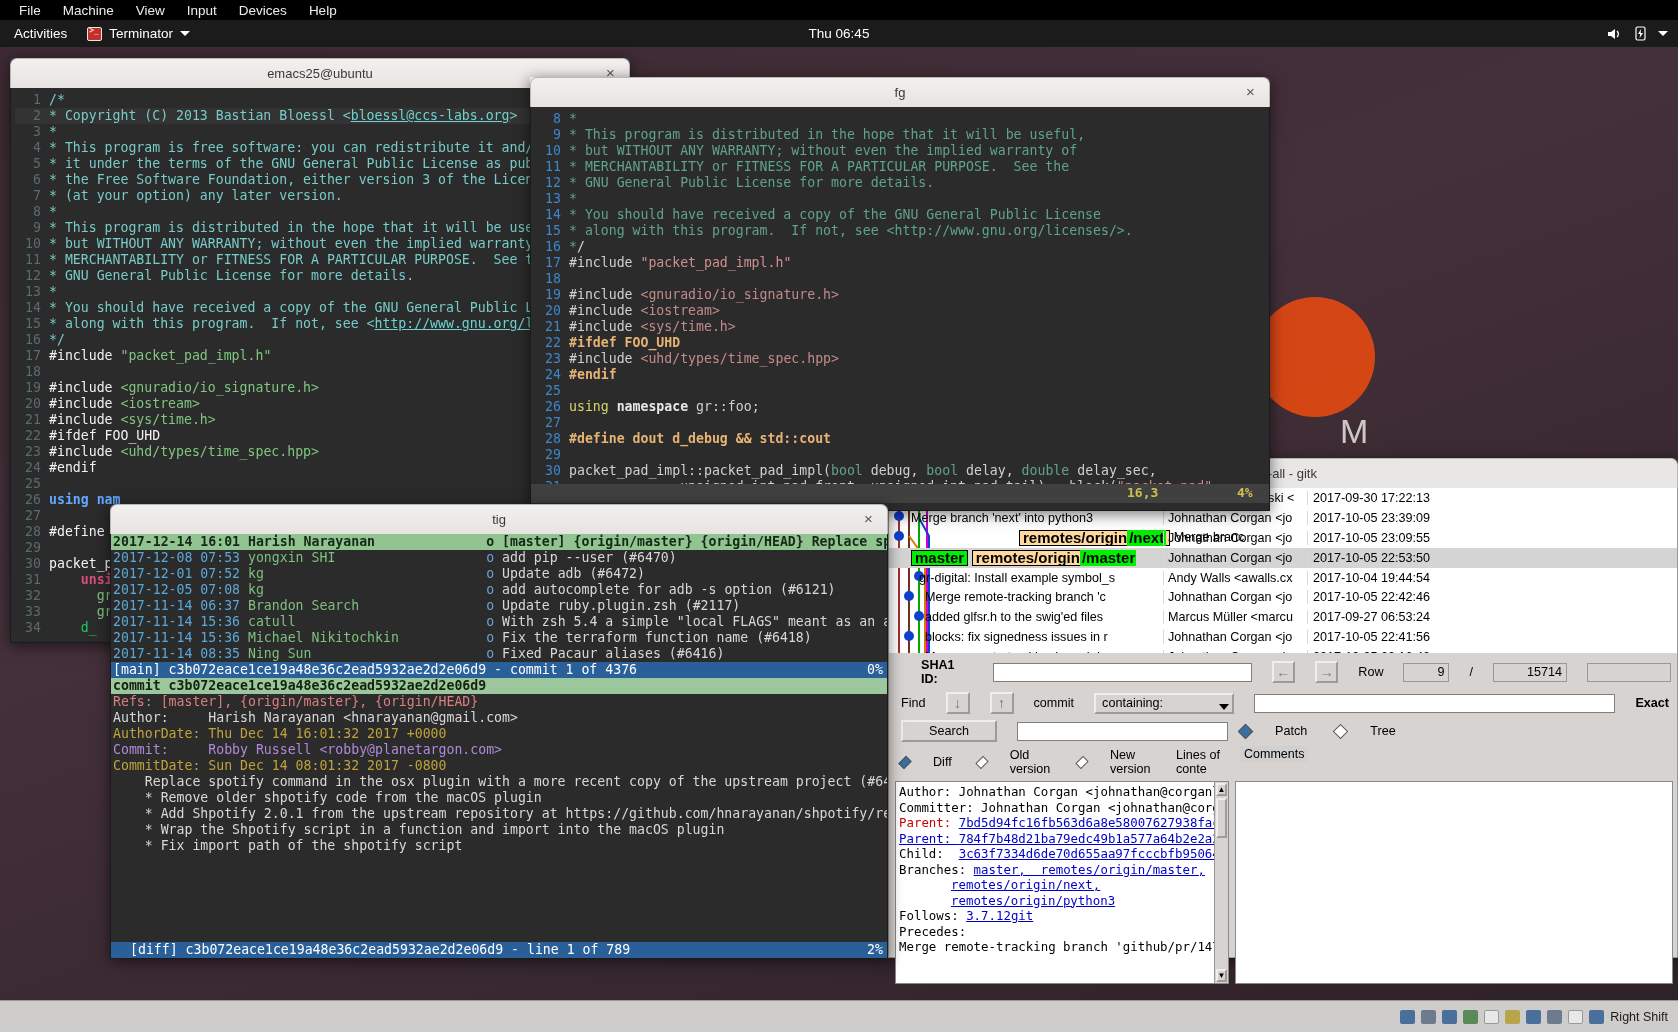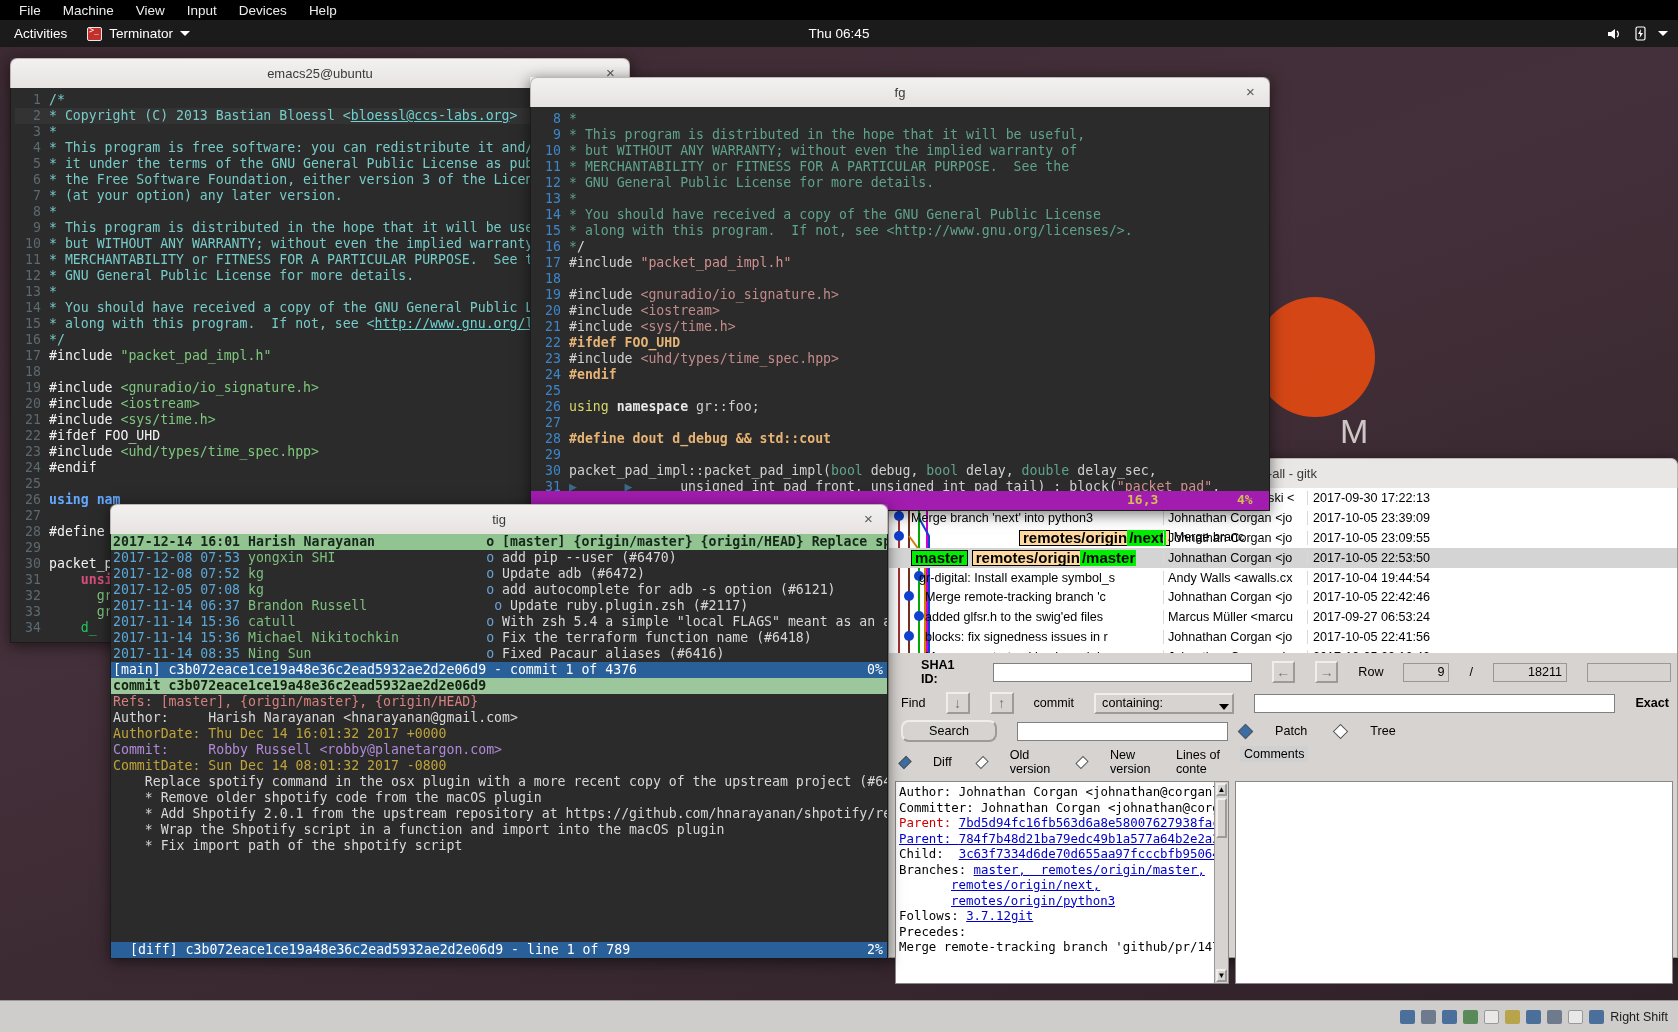--- a/index.html
+++ b/index.html
@@ -277,40 +277,40 @@
       </div>
 
       <div class="ctrl-row" style="padding-top:5px;">
         <span class="lbl bold" style="margin-left:26px;">SHA1 ID:</span>
         <input class="tkentry" style="width: 268px;" value="">
         <span class="arrowbtn">←</span>
         <span class="arrowbtn">→</span>
         <span class="lbl">Row</span>
         <span class="rowbox">9</span>
         <span class="lbl">/</span>
-        <span class="rowbox" style="min-width:74px;">18211</span>
+        <span class="rowbox" style="min-width:74px;">15714</span>
         <span class="rowbox" style="min-width:84px;"></span>
       </div>
 
       <div class="ctrl-row">
         <span class="lbl" style="margin-left:6px;">Find</span>
         <span class="arrowbtn">↓</span>
         <span class="arrowbtn">↑</span>
         <span class="lbl">commit</span>
         <span class="combo">
           <span>containing:</span>
           <span class="cb-arrow"></span>
         </span>
         <input class="tkentry" style="flex: 1 1 0%;" value="">
         <span class="lbl bold" style="padding-right:2px;">Exact</span>
       </div>
 
       <div style="display:flex;">
         <div class="ctrl-row" style="width:345px;">
-          <span class="tkbtn" style="margin-left:6px;width:96px;text-align:center;border-radius:8px;">Search</span>
+          <span class="tkbtn" style="margin-left:6px;width:96px;text-align:center;">Search</span>
           <input class="tkentry" style="flex: 1 1 0%;" value="">
         </div>
         <div class="ctrl-row">
           <span class="radio on"></span>
           <span class="lbl">Patch</span>
           <span class="radio" style="margin-left:8px;"></span>
           <span class="lbl">Tree</span>
         </div>
       </div>
 
@@ -424,39 +424,39 @@
           <div class="ln"><span class="lnum" style="color:#3d86c9">23</span><span class="v-plain">#include </span><span class="v-inc">&lt;uhd/types/time_spec.hpp&gt;</span></div>
           <div class="ln"><span class="lnum" style="color:#3d86c9">24</span><span class="v-pp">#endif</span></div>
           <div class="ln"><span class="lnum" style="color:#3d86c9">25</span></div>
           <div class="ln"><span class="lnum" style="color:#3d86c9">26</span><span class="v-kw">using </span><span class="v-kw2">namespace</span><span class="v-plain"> gr::foo;</span></div>
           <div class="ln"><span class="lnum" style="color:#3d86c9">27</span></div>
           <div class="ln"><span class="lnum" style="color:#3d86c9">28</span><span class="v-pp">#define dout d_debug &amp;&amp; std::cout</span></div>
           <div class="ln"><span class="lnum" style="color:#3d86c9">29</span></div>
           <div class="ln"><span class="lnum" style="color:#3d86c9">30</span><span class="v-plain">packet_pad_impl::packet_pad_impl(</span><span class="v-typ">bool</span><span class="v-plain"> debug, </span><span class="v-typ">bool</span><span class="v-plain"> delay, </span><span class="v-typ">double</span><span class="v-plain"> delay_sec,</span></div>
           <div class="ln"><span class="lnum" style="color:#3d86c9">31</span><span class="v-tilde">▶      ▶     </span><span class="v-plain"> unsigned int pad_front, unsigned int pad_tail) : block(</span><span class="v-str">"packet_pad"</span><span class="v-plain">,</span></div>
         </div>
-      <div style="position:absolute;left:0;bottom:0;width:100%;height:19px;background:#a21caf;">
+      <div style="position:absolute;left:0;bottom:7px;width:100%;height:19px;background:#404040;">
         <span class="v-status" style="position:absolute;left:596px;top:1px;font-family:'DejaVu Sans Mono',monospace;font-size:13px;">16,3</span>
         <span class="v-status" style="position:absolute;left:706px;top:1px;font-family:'DejaVu Sans Mono',monospace;font-size:13px;">4%</span>
       </div>
     </div>
   </div>
 
   <div class="win" style="left:110px; top:504px; width:778px; height:455px;">
     <div class="titlebar">
       <span>tig</span>
       <span class="close">×</span>
     </div>
     <div class="term-body" style="height:425px; padding:0; position:relative;">
       <div id="tig-list">
           <div class="ln t-sel" style="padding-left: 2px;">2017-12-14 16:01 Harish Narayanan              o [master] {origin/master} {origin/HEAD} Replace spo</div>
           <div class="ln" style="padding-left: 2px;"><span class="t-date">2017-12-08 07:53 </span><span class="t-auth">yongxin SHI                   </span><span class="t-graph">o</span> <span class="t-msg">add pip --user (#6470)</span></div>
-          <div class="ln" style="padding-left: 2px;"><span class="t-date">2017-12-08 07:52 </span><span class="t-auth">kg                            </span><span class="t-graph">o</span> <span class="t-msg">Update adb (#6472)</span></div>
+          <div class="ln" style="padding-left: 2px;"><span class="t-date">2017-12-01 07:52 </span><span class="t-auth">kg                            </span><span class="t-graph">o</span> <span class="t-msg">Update adb (#6472)</span></div>
           <div class="ln" style="padding-left: 2px;"><span class="t-date">2017-12-05 07:08 </span><span class="t-auth">kg                            </span><span class="t-graph">o</span> <span class="t-msg">add autocomplete for adb -s option (#6121)</span></div>
-          <div class="ln" style="padding-left: 2px;"><span class="t-date">2017-11-14 06:37 </span><span class="t-auth">Brandon Russell                </span><span class="t-graph">o</span> <span class="t-msg">Update ruby.plugin.zsh (#2117)</span></div>
+          <div class="ln" style="padding-left: 2px;"><span class="t-date">2017-11-14 06:37 </span><span class="t-auth">Brandon Search                </span><span class="t-graph">o</span> <span class="t-msg">Update ruby.plugin.zsh (#2117)</span></div>
           <div class="ln" style="padding-left: 2px;"><span class="t-date">2017-11-14 15:36 </span><span class="t-auth">catull                        </span><span class="t-graph">o</span> <span class="t-msg">With zsh 5.4 a simple "local FLAGS" meant as an ar</span></div>
           <div class="ln" style="padding-left: 2px;"><span class="t-date">2017-11-14 15:36 </span><span class="t-auth">Michael Nikitochkin           </span><span class="t-graph">o</span> <span class="t-msg">Fix the terraform function name (#6418)</span></div>
           <div class="ln" style="padding-left: 2px;"><span class="t-date">2017-11-14 08:35 </span><span class="t-auth">Ning Sun                      </span><span class="t-graph">o</span> <span class="t-msg">Fixed Pacaur aliases (#6416)</span></div>
         </div>
       <div class="t-status" style="padding-left:2px;">
         <span>[main] c3b072eace1ce19a48e36c2ead5932ae2d2e06d9 - commit 1 of 4376</span>
         <span class="pct" style="padding-right:4px;">0%</span>
       </div>
       <div class="t-commit" style="padding-left:2px;">commit c3b072eace1ce19a48e36c2ead5932ae2d2e06d9</div>
       <div id="tig-detail" style="padding-left:2px;">

